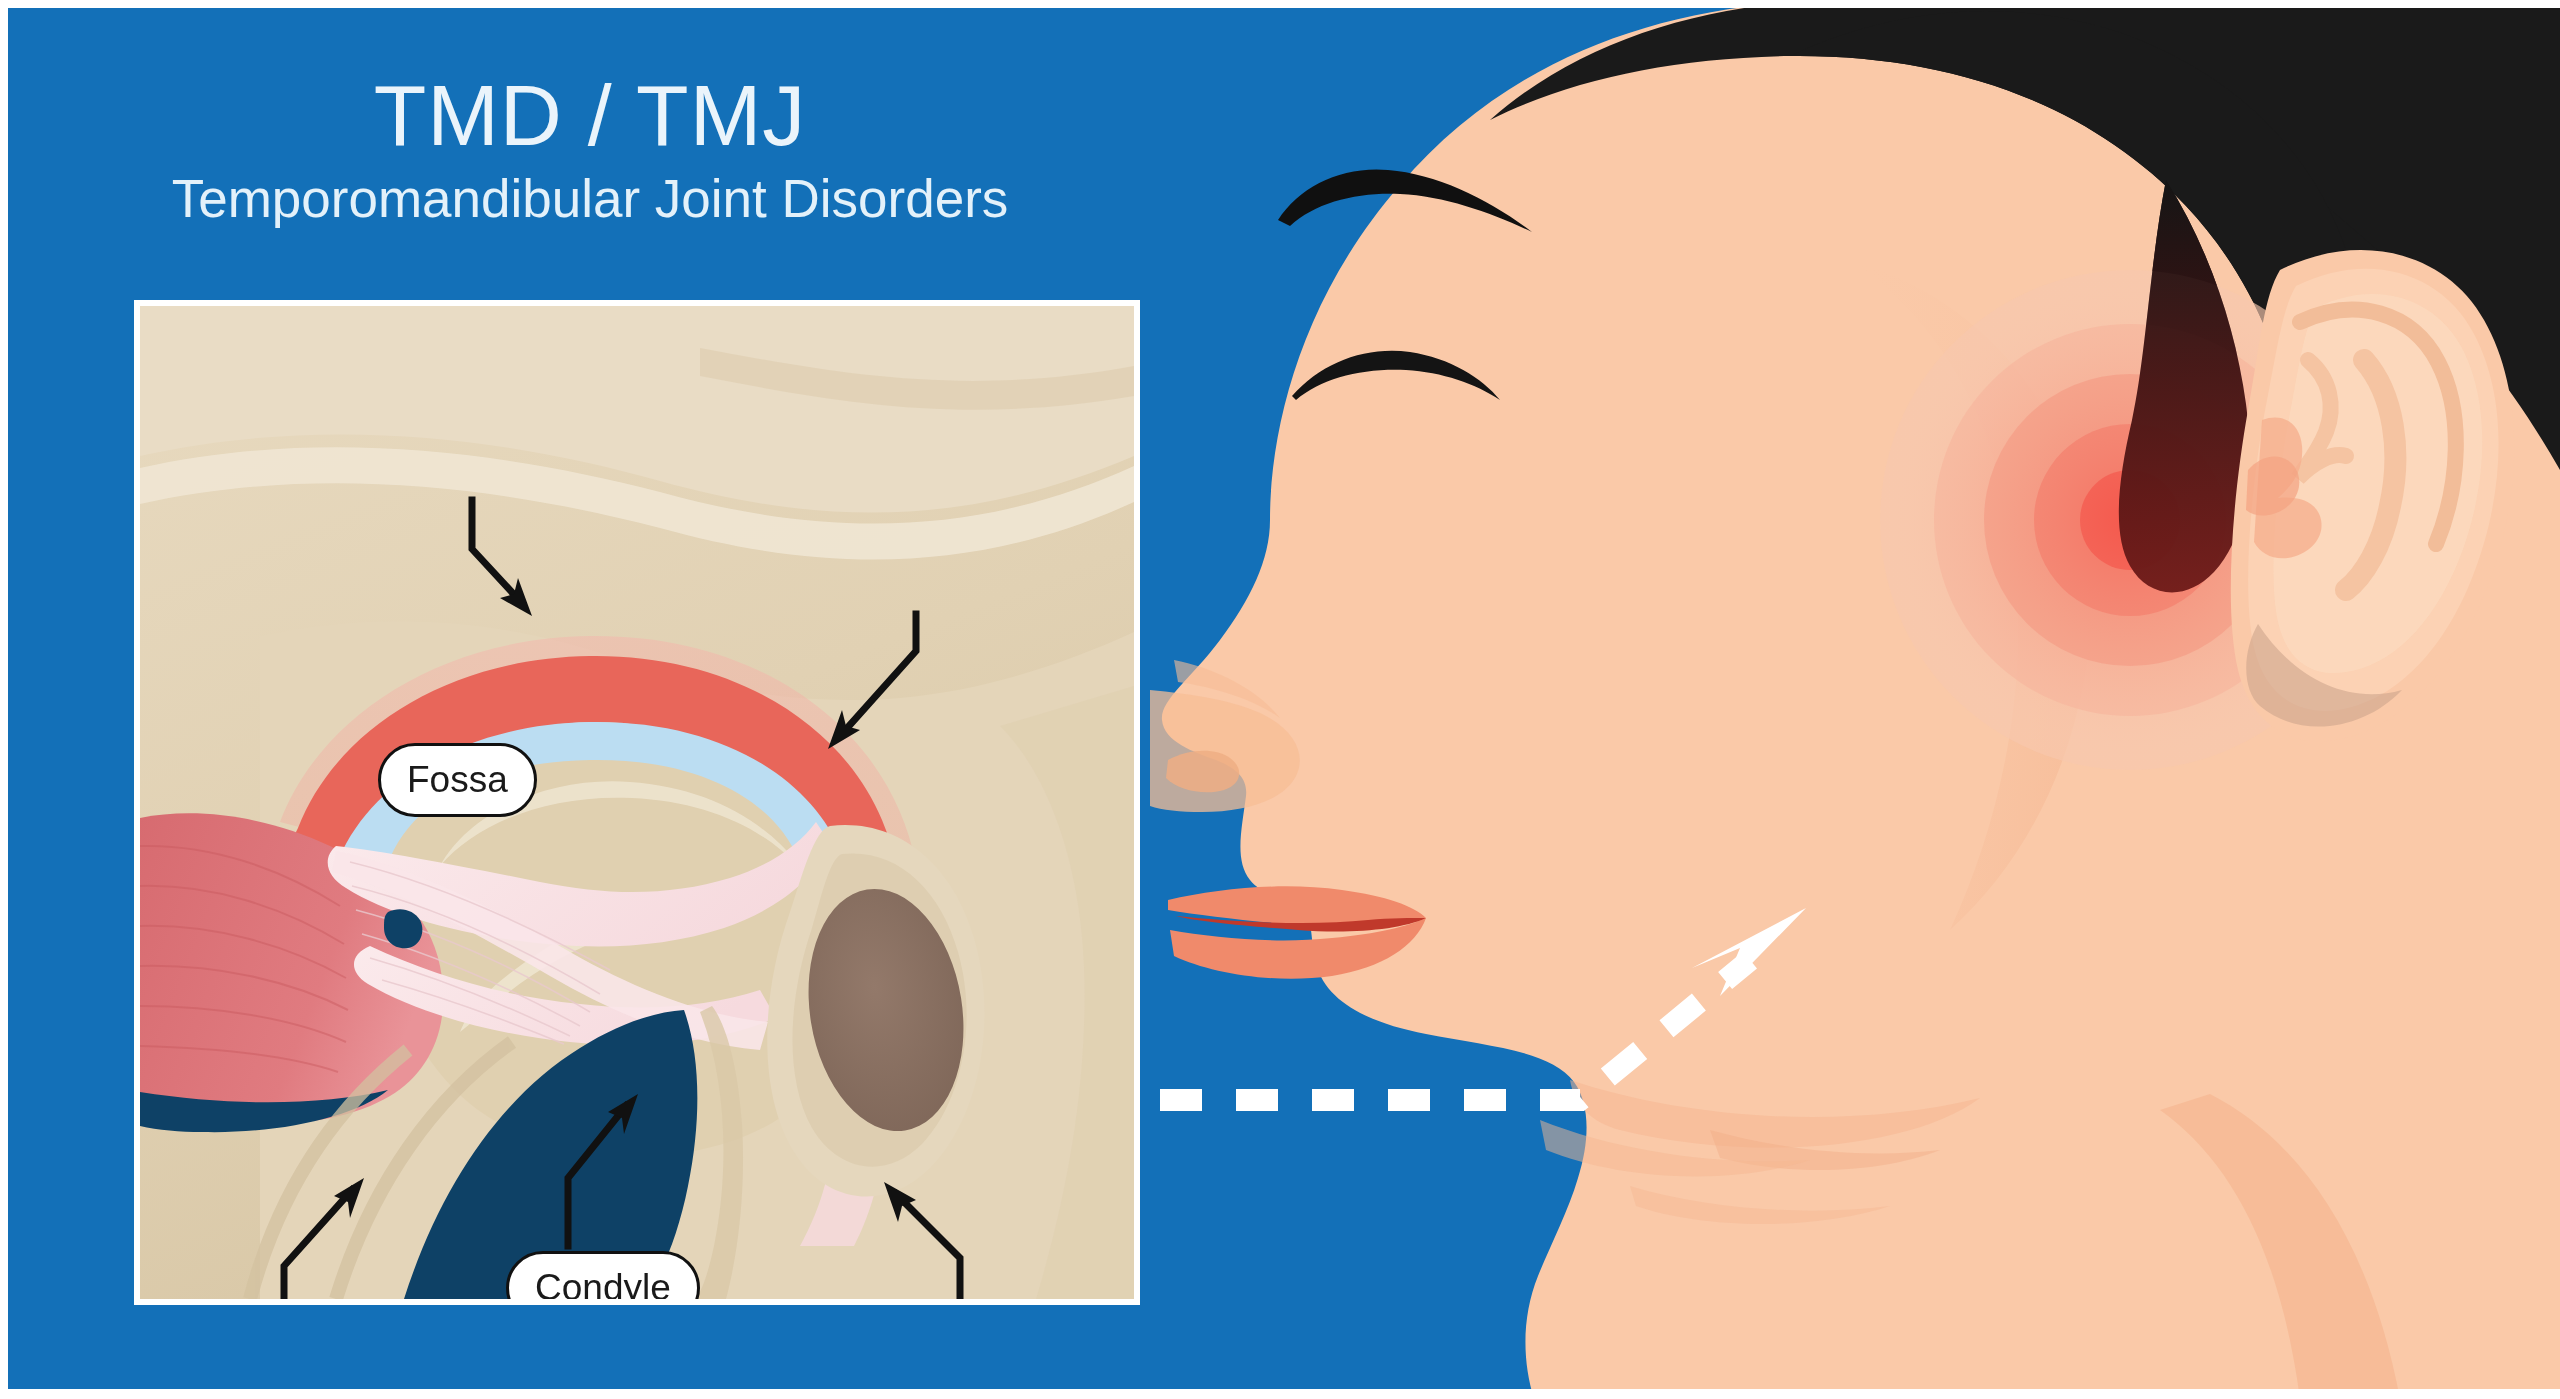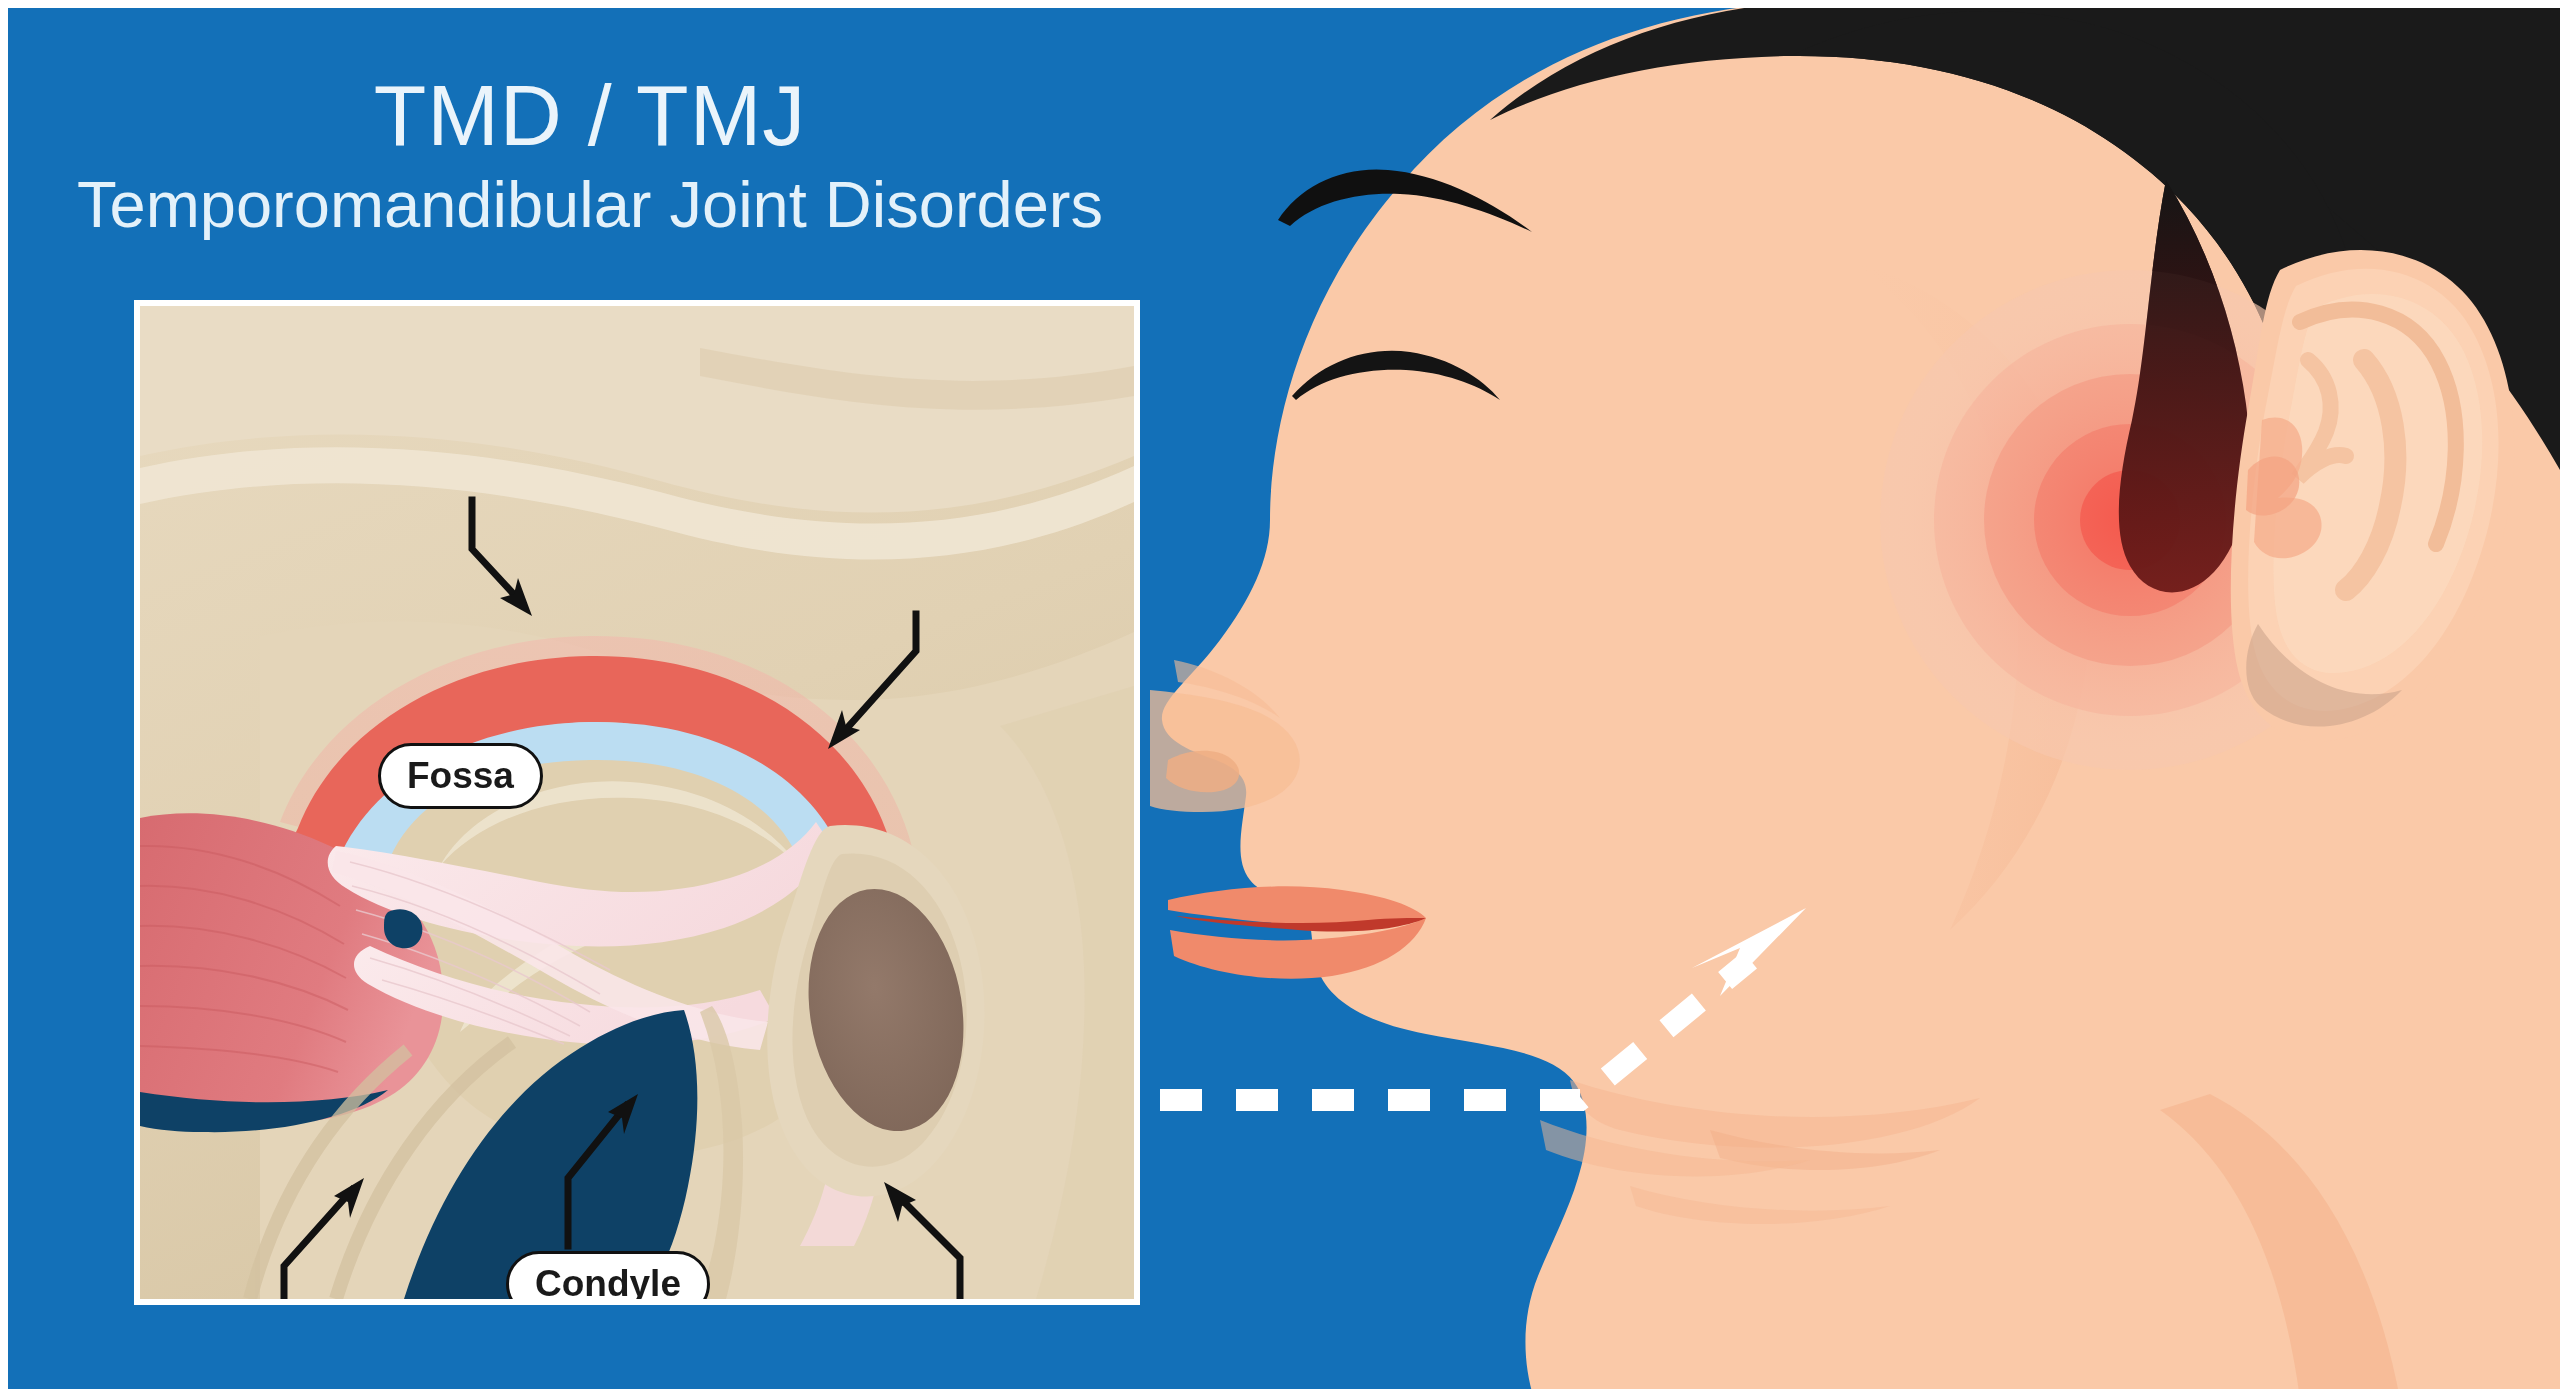--- a/index.html
+++ b/index.html
@@ -31,21 +31,21 @@
     color:#EAF4FB;
     font-size:86px;
     font-weight:300;
     letter-spacing:1px;
     line-height:1;
     margin:12px 0 14px 0;
     font-family:"Liberation Sans", sans-serif;
   }
   #subtitle{
     color:#E3F1FA;
-    font-size:65px;
+    font-size:53px;
     font-weight:300;
     letter-spacing:0px;
     line-height:1;
     margin:0;
     font-family:"Liberation Sans", sans-serif;
   }
 
   
   #diagram-panel{
     position:absolute;
@@ -65,30 +65,30 @@
   #diagram-svg{position:absolute;left:0;top:0;width:100%;height:100%;}
 
   
   .callout{
     position:absolute;
     background:#ffffff;
     border:3px solid #111111;
     border-radius:40px;
     color:#1a1a1a;
     font-size:37px;
-    font-weight:700;
+    font-weight:400;
     font-family:"Liberation Sans", sans-serif;
     display:flex;
     align-items:center;
     justify-content:center;
     white-space:nowrap;
     z-index:40;
     box-sizing:border-box;
     padding:12px 26px;
-    height:66px;
+    height:74px;
   }
   #callout-fossa{left:238px; top:437px;}
   #callout-disk{left:668px; top:551px;}
   #callout-condyle{left:366px; top:945px;justify-content:flex-end;}
 
   
   #head-wrap{
     position:absolute;
     left:1150px; top:0;
     width:1410px; height:1399px;

